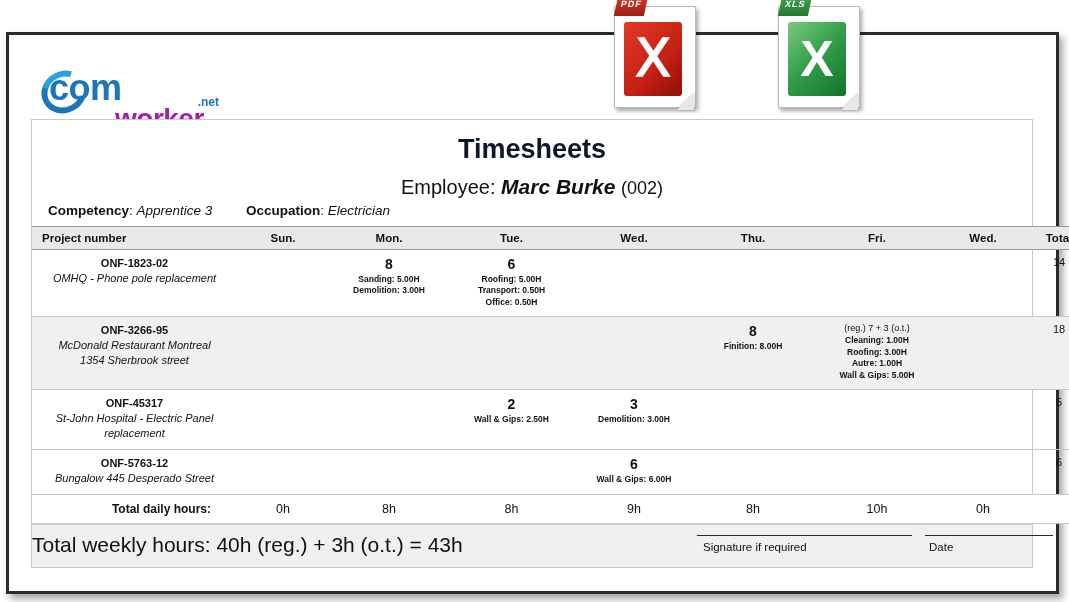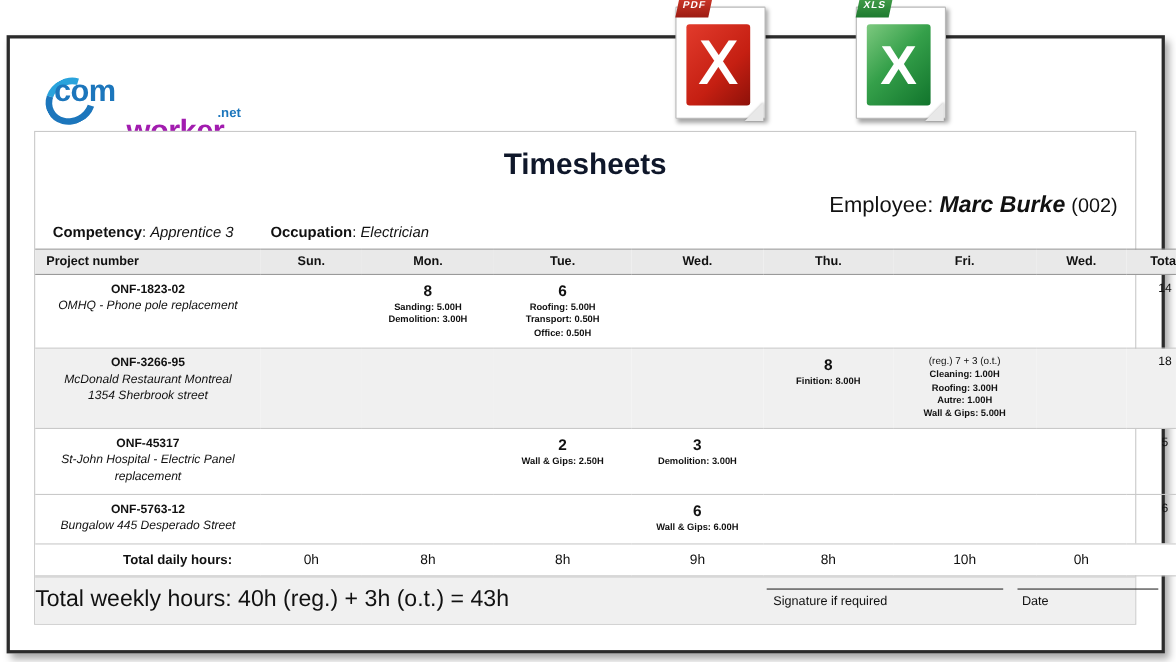--- a/index.html
+++ b/index.html
@@ -134,21 +134,21 @@
     width: 34px; height: 30px;
     border: 6px solid #1c76bc;
     border-radius: 50%;
     border-right-color: transparent;
     border-top-color: #29a3dc;
     transform: rotate(-28deg);
   }
   .logo .com {
     position: absolute;
     left: 8px; top: 10px;
-    font-size: 28px;
+    font-size: 36px;
     font-weight: bold;
     color: #1c76bc;
     letter-spacing: -0.5px;
   }
   .logo .worker {
     position: absolute;
     left: 74px; top: 10px;
     font-size: 28px;
     font-weight: bold;
     color: #a21caf;
@@ -176,21 +176,21 @@
   }
   .report-title {
     text-align: center;
     font-size: 27px;
     font-weight: bold;
     color: #0f172a;
     padding: 14px 0 10px 0;
   }
   .meta-row {
     display: flex;
-    justify-content: flex-end;
+    justify-content: center;
     align-items: baseline;
     padding: 0 16px 2px 16px;
     gap: 40px;
   }
   .emp {
     font-size: 20px;
     color: #111;
   }
   .emp .name {
     font-weight: bold;

